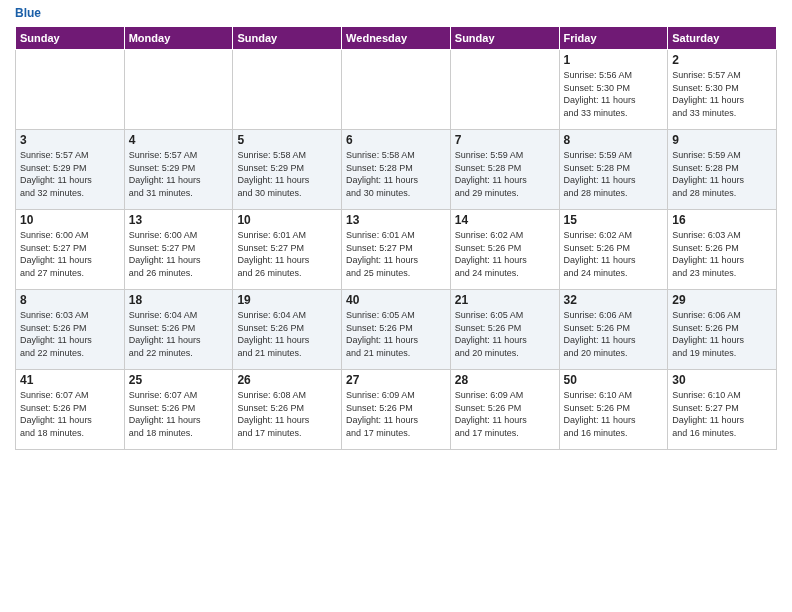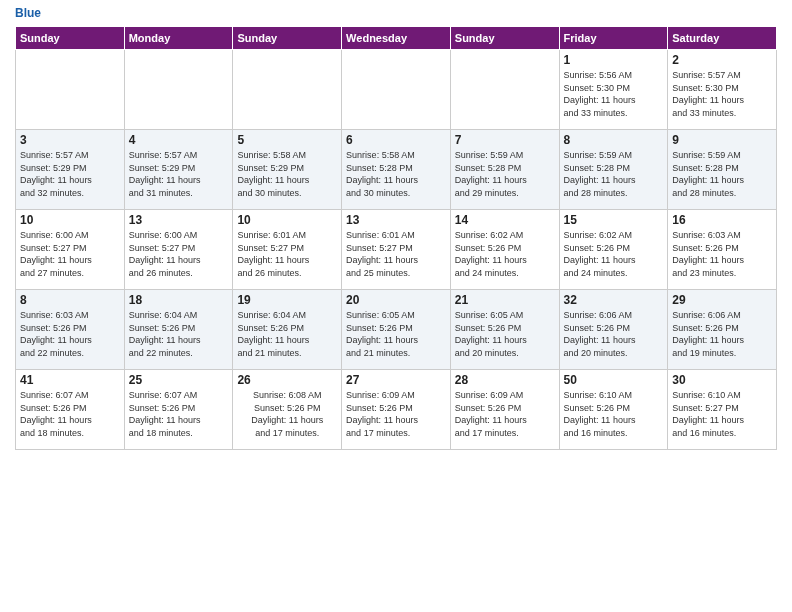--- a/index.html
+++ b/index.html
@@ -258,21 +258,21 @@
 and 22 minutes.</div>
           </td>
           <td>
             <span class="day-num">19</span>
             <div class="day-info" style="white-space: pre-line;">Sunrise: 6:04 AM
 Sunset: 5:26 PM
 Daylight: 11 hours
 and 21 minutes.</div>
           </td>
           <td>
-            <span class="day-num">20</span>
+            <span class="day-num">40</span>
             <div class="day-info" style="white-space: pre-line;">Sunrise: 6:05 AM
 Sunset: 5:26 PM
 Daylight: 11 hours
 and 21 minutes.</div>
           </td>
           <td>
             <span class="day-num">21</span>
             <div class="day-info" style="white-space: pre-line;">Sunrise: 6:05 AM
 Sunset: 5:26 PM
 Daylight: 11 hours
@@ -303,21 +303,21 @@
           </td>
           <td>
             <span class="day-num">25</span>
             <div class="day-info" style="white-space: pre-line;">Sunrise: 6:07 AM
 Sunset: 5:26 PM
 Daylight: 11 hours
 and 18 minutes.</div>
           </td>
           <td>
             <span class="day-num">26</span>
-            <div class="day-info" style="white-space: pre-line; text-align: center;">Sunrise: 6:08 AM
+            <div class="day-info" style="white-space: pre-line;">Sunrise: 6:08 AM
 Sunset: 5:26 PM
 Daylight: 11 hours
 and 17 minutes.</div>
           </td>
           <td>
             <span class="day-num">27</span>
             <div class="day-info" style="white-space: pre-line;">Sunrise: 6:09 AM
 Sunset: 5:26 PM
 Daylight: 11 hours
 and 17 minutes.</div>

